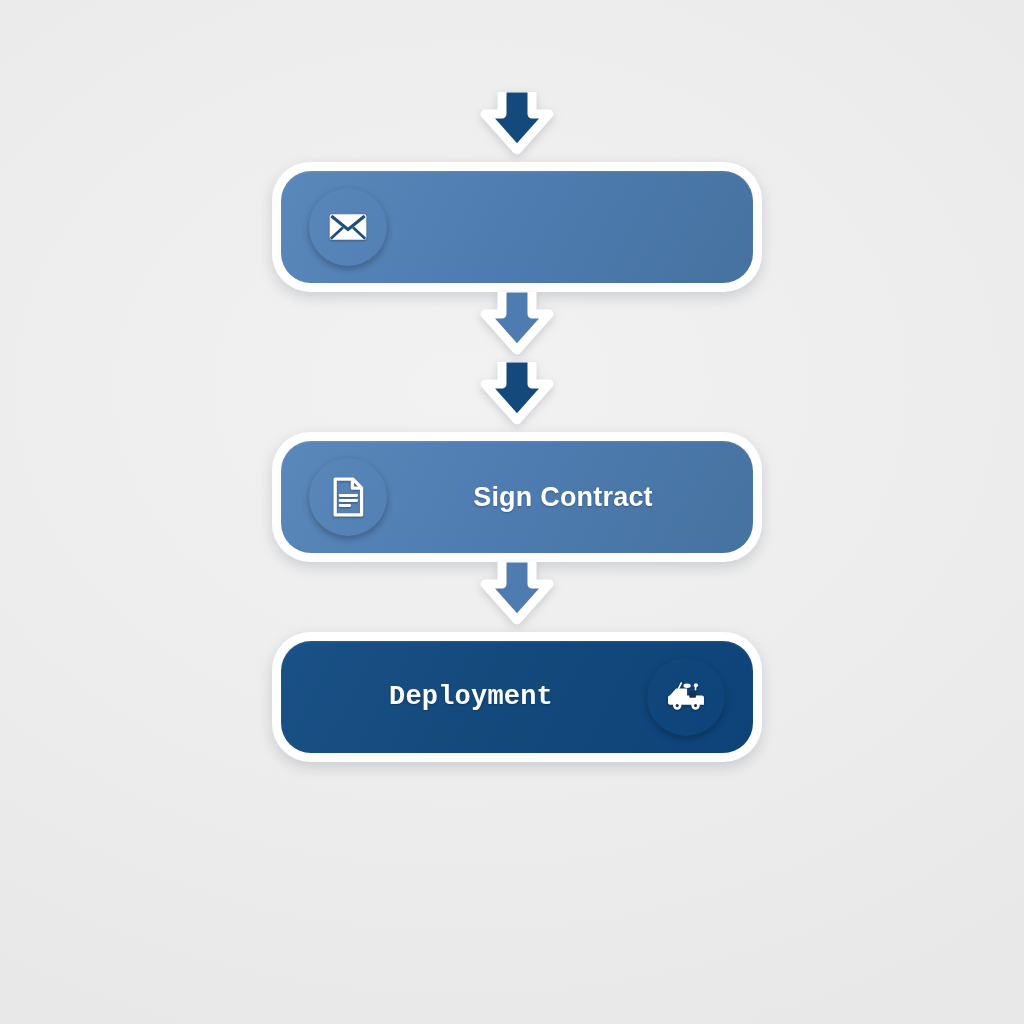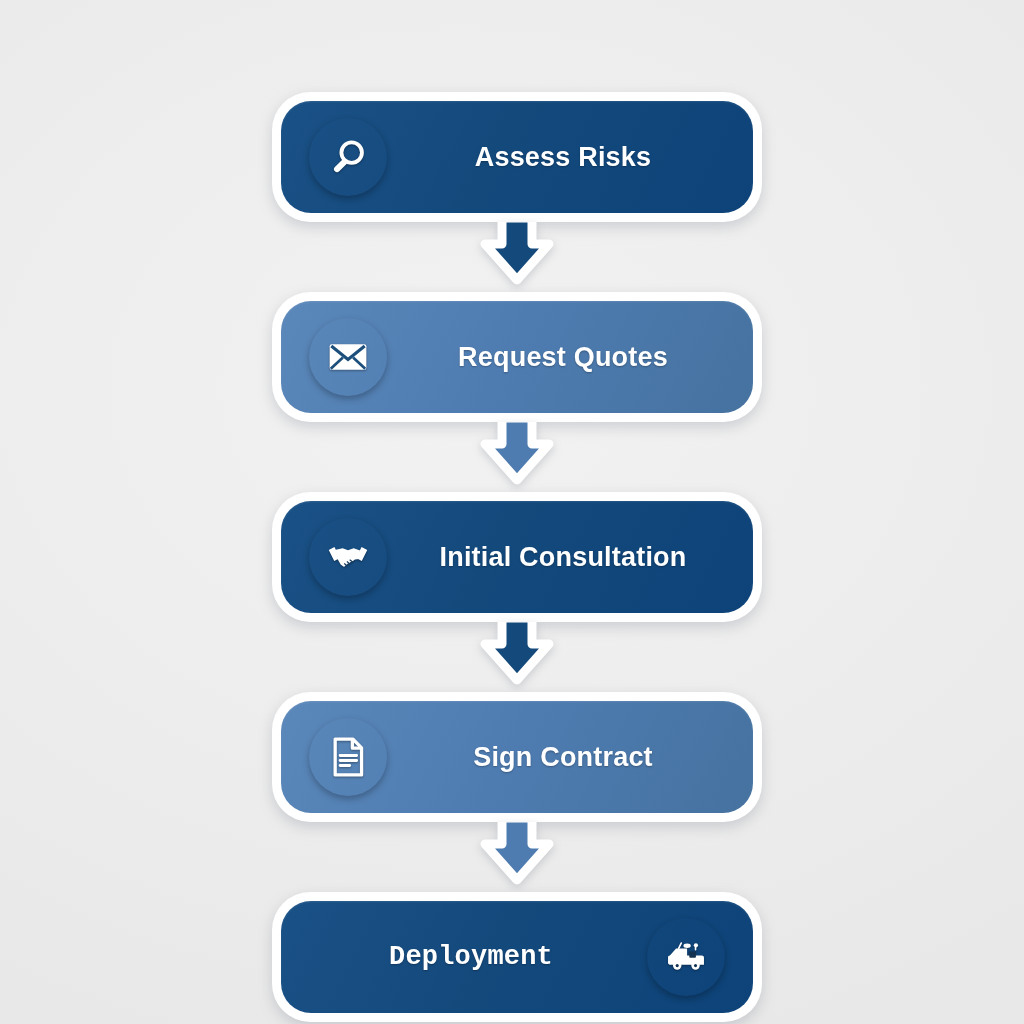--- a/index.html
+++ b/index.html
@@ -111,73 +111,45 @@
     display: block;
     filter: drop-shadow(0px 3px 4px rgba(90,100,115,0.25));
   }
 </style>
 </head>
 <body>
 
 <div id="canvas">
   <div class="flow">
 
-    <div class="step-wrap">
-      <div class="step dark">
-        <div class="icon-badge">
-          <svg viewBox="0 0 24 24" aria-hidden="true">
-            <circle cx="14" cy="9.6" r="5.6" fill="none" stroke="#ffffff" stroke-width="2.1"></circle>
-            <rect x="3.6" y="15.1" width="8.6" height="3.3" rx="1.65" fill="#ffffff" transform="rotate(-45 7.9 16.75)"></rect>
-          </svg>
-        </div>
-        <div class="step-label">Assess Risks</div>
-      </div>
-    </div>
 
     <div class="connector">
       <svg width="96" height="70" viewBox="0 0 96 70" aria-hidden="true">
         <path d="M33 -4 L63 -4 L63 22 L80 22 L48 58 L16 22 L33 22 Z" fill="#14497c" stroke="#ffffff" stroke-width="9" stroke-linejoin="round"></path>
       </svg>
     </div>
 
     <div class="step-wrap">
       <div class="step mid">
         <div class="icon-badge">
           <svg viewBox="0 0 24 24" aria-hidden="true">
             <rect x="2" y="5" width="20" height="14" rx="1.2" fill="#ffffff"></rect>
             <path d="M2.9 6 L12 13.4 L21.1 6" fill="none" stroke="#1d4f7c" stroke-width="1.7"></path>
             <path d="M2.6 18.4 L9.2 12.3 M21.4 18.4 L14.8 12.3" fill="none" stroke="#1d4f7c" stroke-width="1.5"></path>
           </svg>
         </div>
-        <div class="step-label">Request Quotes</div>
       </div>
     </div>
 
     <div class="connector">
       <svg width="96" height="70" viewBox="0 0 96 70" aria-hidden="true">
         <path d="M33 -4 L63 -4 L63 22 L80 22 L48 58 L16 22 L33 22 Z" fill="#4e7cb1" stroke="#ffffff" stroke-width="9" stroke-linejoin="round"></path>
       </svg>
     </div>
 
-    <div class="step-wrap">
-      <div class="step dark">
-        <div class="icon-badge">
-          <svg viewBox="0 0 24 24" aria-hidden="true">
-            <path d="M1.5 8.2 L4.6 6.6 L7.6 12.6 L4.5 14.2 Z" fill="#ffffff"></path>
-            <path d="M22.5 8.2 L19.4 6.6 L16.4 12.6 L19.5 14.2 Z" fill="#ffffff"></path>
-            <path d="M5.3 8.1 L9.1 7.2 L12 8.3 L15.1 7.2 L18.6 8.4 L17.2 13.3
-                     C16.3 13.0 15.1 13.5 14.7 14.3 C14.0 14.2 13.2 14.6 12.9 15.3
-                     C12.2 15.3 11.6 15.7 11.3 16.3 C10.6 16.4 10.0 16.9 9.9 17.5
-                     L8.0 16.1 L6.2 13.0 Z" fill="#ffffff"></path>
-            <path d="M9.9 15.5 L11.5 16.8 M11.4 14.5 L13.1 15.8 M12.9 13.5 L14.6 14.7" stroke="#1a3d5e" stroke-width="0.7" fill="none"></path>
-          </svg>
-        </div>
-        <div class="step-label">Initial Consultation</div>
-      </div>
-    </div>
 
     <div class="connector">
       <svg width="96" height="70" viewBox="0 0 96 70" aria-hidden="true">
         <path d="M33 -4 L63 -4 L63 22 L80 22 L48 58 L16 22 L33 22 Z" fill="#14497c" stroke="#ffffff" stroke-width="9" stroke-linejoin="round"></path>
       </svg>
     </div>
 
     <div class="step-wrap">
       <div class="step mid">
         <div class="icon-badge">

